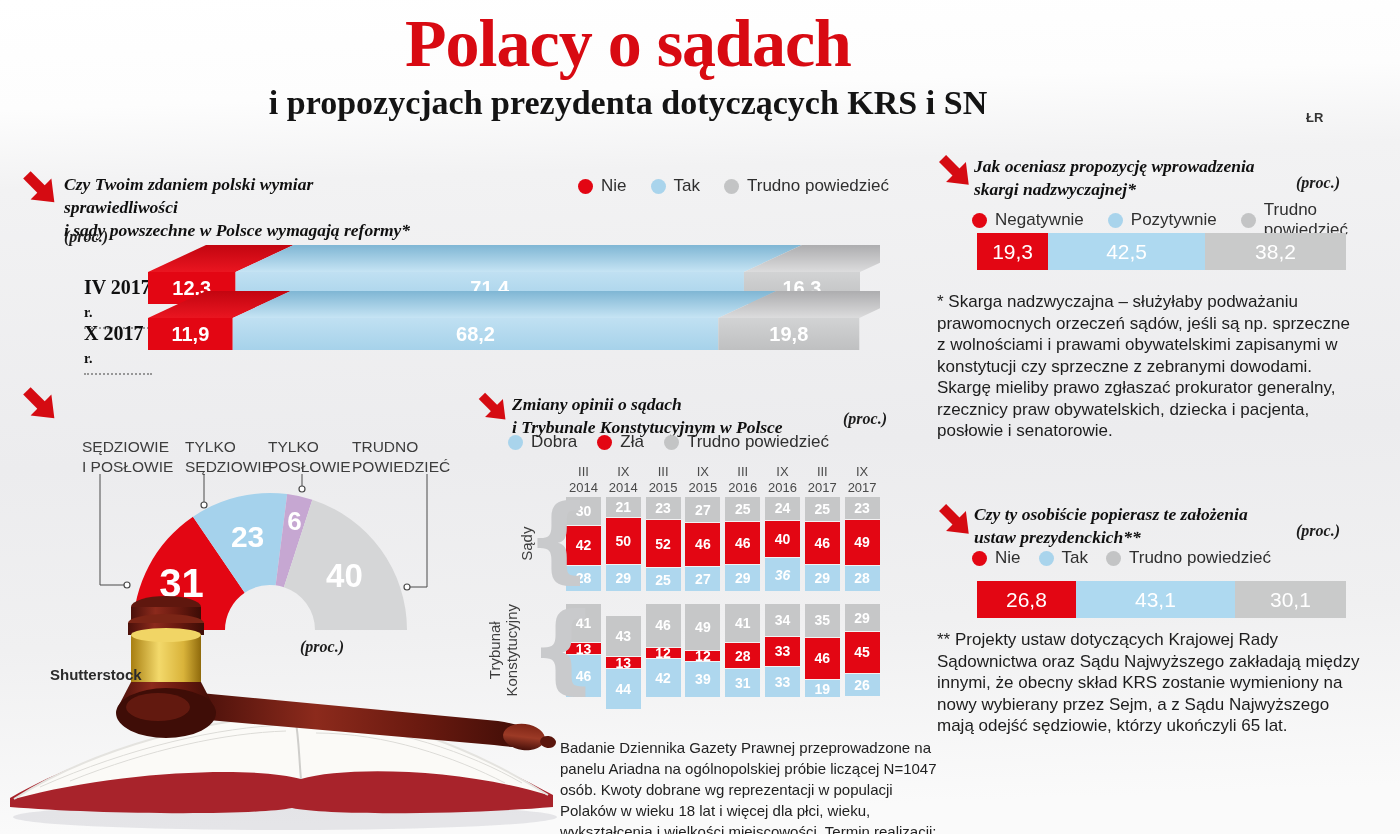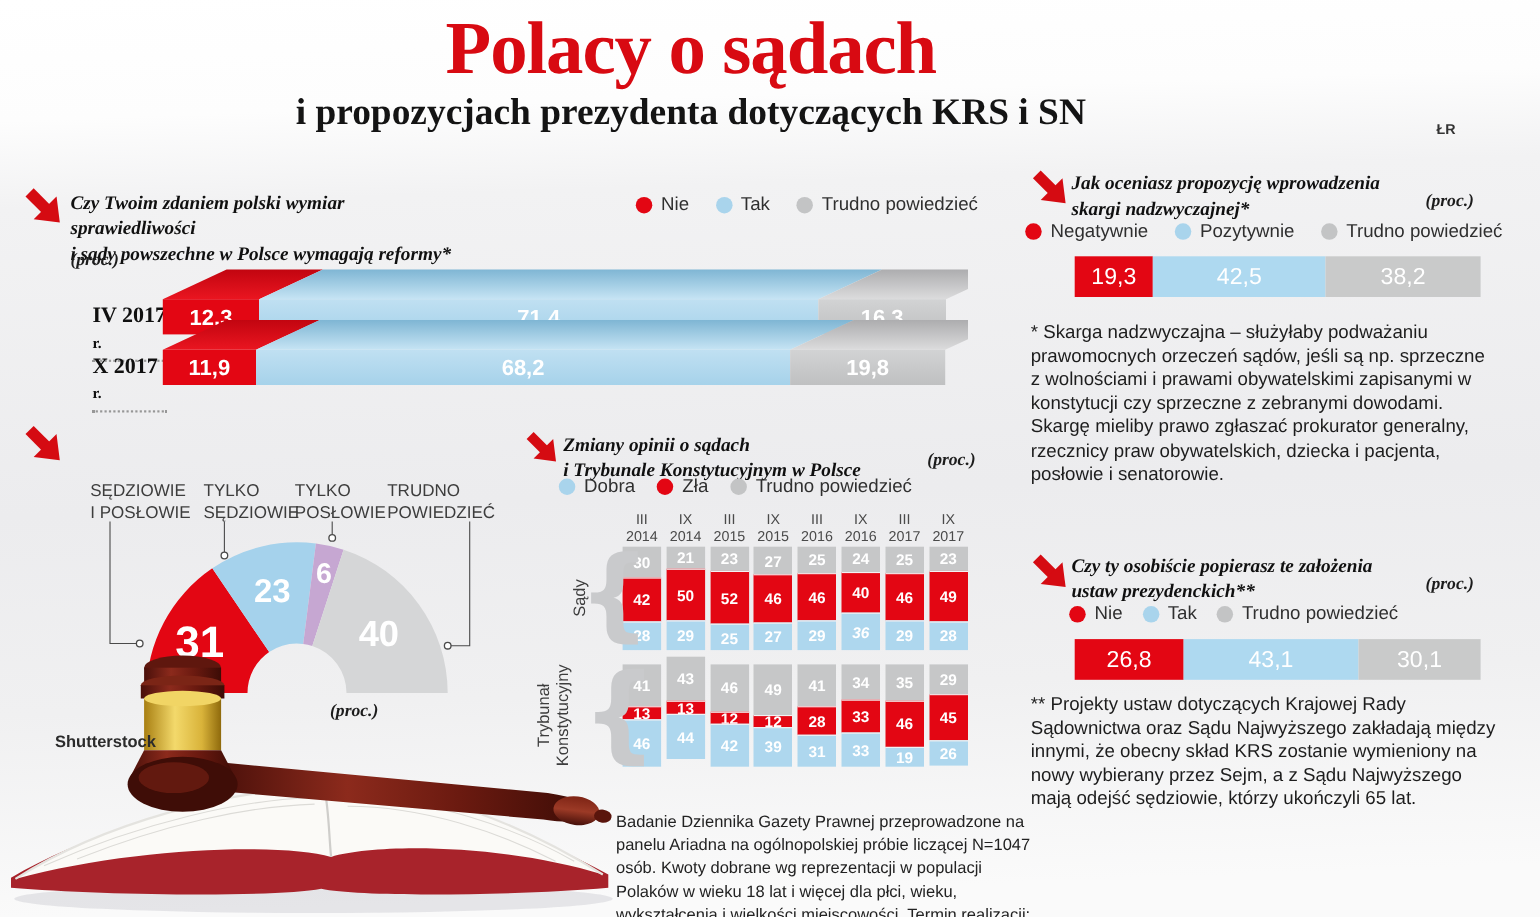--- a/index.html
+++ b/index.html
@@ -213,21 +213,21 @@
           <div class="seg2" style="height: 42.8px; background: rgb(174, 215, 238);">46</div>
         </div>
       </div>
       <div class="ocol" style="left: 605.8px; top: 464px;">
         <div class="col-head">IX<br>2014</div>
         <div class="band" style="height: 94px;">
           <div class="seg2" style="height: 19.7px; background: rgb(198, 199, 200);">21</div>
           <div class="seg2" style="height: 47px; background: rgb(227, 6, 19);">50</div>
           <div class="seg2" style="height: 27.3px; background: rgb(174, 215, 238);">29</div>
         </div>
-        <div class="band" style="height: 93px; margin-top: 6px;">
+        <div class="band" style="height: 93px; margin-top: 25px;">
           <div class="seg2" style="height: 40px; background: rgb(198, 199, 200);">43</div>
           <div class="seg2" style="height: 12.1px; background: rgb(227, 6, 19);">13</div>
           <div class="seg2" style="height: 40.9px; background: rgb(174, 215, 238);">44</div>
         </div>
       </div>
       <div class="ocol" style="left: 645.6px; top: 464px;">
         <div class="col-head">III<br>2015</div>
         <div class="band" style="height: 94px;">
           <div class="seg2" style="height: 21.6px; background: rgb(198, 199, 200);">23</div>
           <div class="seg2" style="height: 48.9px; background: rgb(227, 6, 19);">52</div>
@@ -319,21 +319,21 @@
       <rect x="15" y="1" width="10" height="20" fill="#d50b12"></rect>
           <polygon points="6,20 34,20 20,38" fill="#d50b12"></polygon>
         </g>
       </svg>
   </div>
   <div class="q-title" style="left:974px;top:155px;width:310px;">
     <span>Jak oceniasz propozycję wprowadzenia</span><br>
     <span>skargi nadzwyczajnej*</span>
   </div>
   <div class="proc" style="left:1296px;top:174px;">(proc.)</div>
-  <div class="legend" style="left:932px;top:200px;" id="legend-complaint">
+  <div class="legend" style="left:972px;top:200px;" id="legend-complaint">
       <div class="it">
         <div class="dot" style="background: rgb(227, 6, 19);"></div>
         <div>Negatywnie</div>
       </div>
       <div class="it">
         <div class="dot" style="background: rgb(169, 212, 236);"></div>
         <div>Pozytywnie</div>
       </div>
       <div class="it">
         <div class="dot" style="background: rgb(195, 196, 197);"></div>

